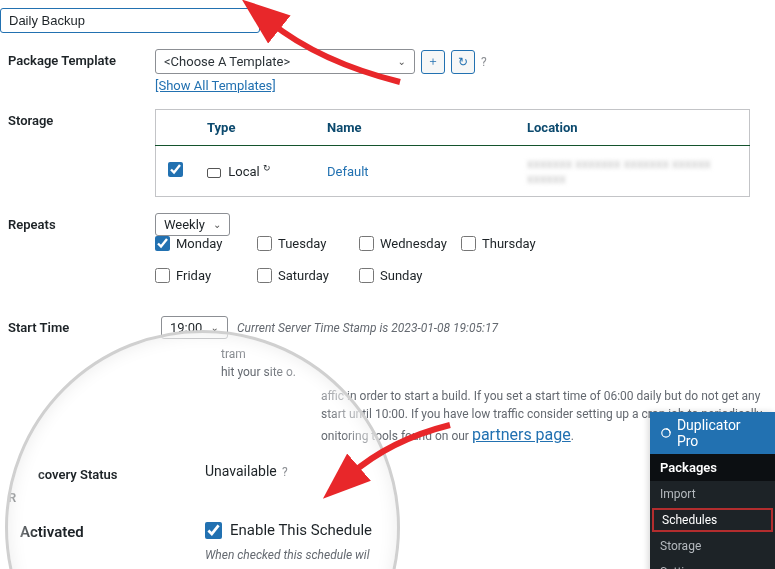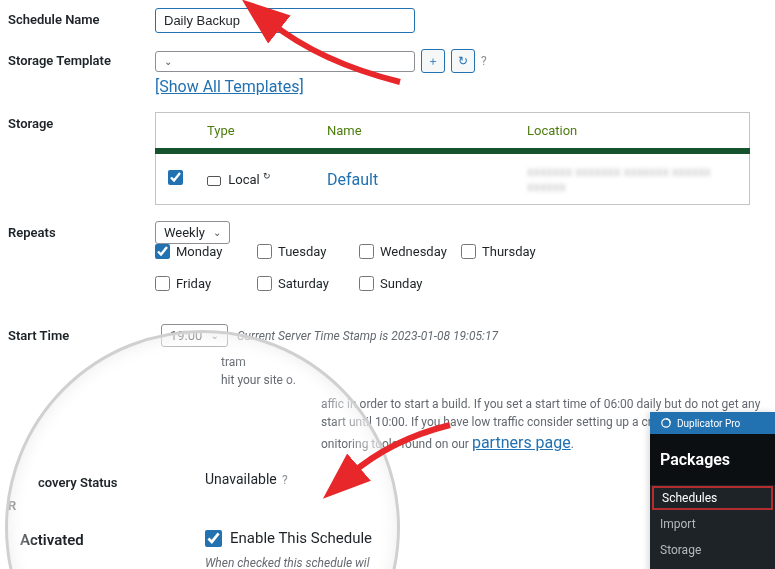--- a/index.html
+++ b/index.html
@@ -82,39 +82,39 @@
     font-size: 12px;
   }
   .help-icon {
     color: #8c8f94;
     font-size: 12px;
     cursor: help;
   }
   .link {
     color: #2271b1;
     text-decoration: underline;
-    font-size: 16px;
+    font-size: 13px;
     cursor: pointer;
   }
   .show-all { margin-top: 4px; display: inline-block; }
   .table {
     width: 595px;
     border: 1px solid #c3c4c7;
     border-collapse: collapse;
     background: #fff;
   }
   .table th, .table td {
     text-align: left;
     padding: 10px 12px;
     font-size: 13px;
   }
   .table th {
-    font-weight: 400;
-    color: #4d7c0f;
-    border-bottom: 6px solid #14532d;
+    font-weight: 700;
+    color: #0c4a6e;
+    border-bottom: 1px solid #14532d;
   }
   .checkbox-col { width: 34px; }
   .type-col { width: 120px; }
   .name-col { width: 200px; }
   .blurred {
     color: #bdbdbd;
     filter: blur(2px);
     user-select: none;
   }
   .day-grid {
@@ -162,31 +162,31 @@
     width: 125px;
     background: #1d2327;
     color: #c3c4c7;
     font-size: 13px;
     box-shadow: -2px 0 6px rgba(0,0,0,0.15);
   }
   .side-menu-header {
     background: #2271b1;
     color: #fff;
     padding: 5px 10px;
-    font-size: 10px;
+    font-size: 14px;
     display: flex;
     align-items: center;
     gap: 5px;
   }
   .side-menu-header svg { width:12px; height:12px; }
   .side-menu-sub {
     background: #0c0f12;
     color: #fff;
-    padding: 16px 10px;
-    font-size: 16px;
+    padding: 6px 10px;
+    font-size: 13px;
     font-weight: 600;
   }
   .side-menu-item {
     padding: 6px 10px;
     font-size: 12px;
     cursor: pointer;
     color: #b4b9be;
   }
   .side-menu-item.sel {
     border: 2px solid #b32d2e;
@@ -218,31 +218,31 @@
     position: relative;
     vertical-align: middle;
     margin-right: 4px;
   }
   .refresh-sup { font-size: 9px; vertical-align: super; }
 </style>
 </head>
 <body>
 
 <div class="form-row">
-  <div class="form-label">Schedule Name</div>
   <div class="form-field">
     <input class="text-input" type="text" value="Daily Backup" style="">
   </div>
 </div>
 
 <div class="form-row">
-  <div class="form-label">Storage Template</div>
+  <div class="form-label">Package Template</div>
   <div class="form-field">
     <div class="select-wrap">
       <div class="fake-select">
+        <span>&lt;Choose A Template&gt;</span>
         <span class="chevron">⌄</span>
       </div>
       <div class="icon-btn">
         <span>＋</span>
       </div>
       <div class="icon-btn">
         <span>↻</span>
       </div>
       <span class="help-icon">?</span>
     </div>
@@ -389,17 +389,17 @@
 
 <div class="side-menu">
   <div class="side-menu-header">
     <svg viewBox="0 0 20 20">
         <circle cx="10" cy="10" r="7" fill="none" stroke="#fff" stroke-width="2"></circle>
         <path d="M10 3 A7 7 0 0 1 17 10" stroke="#fff" stroke-width="2" fill="none"></path>
       </svg>
     <span>Duplicator Pro</span>
   </div>
   <div class="side-menu-sub">Packages</div>
+  <div class="side-menu-item">Import</div>
   <div class="side-menu-item sel">Schedules</div>
-  <div class="side-menu-item">Import</div>
   <div class="side-menu-item">Storage</div>
   <div class="side-menu-item">Settings</div>
 </div>
 
 </body></html>

